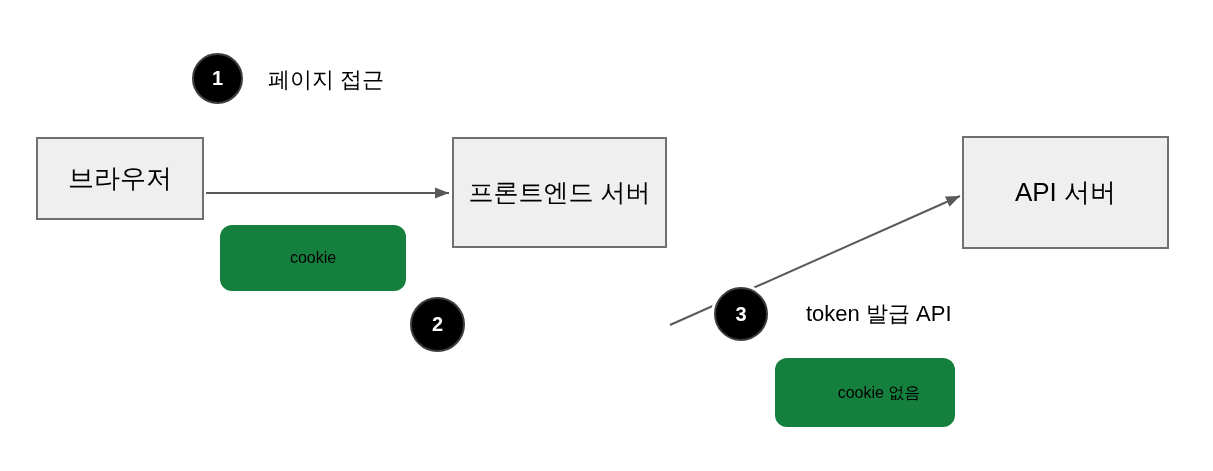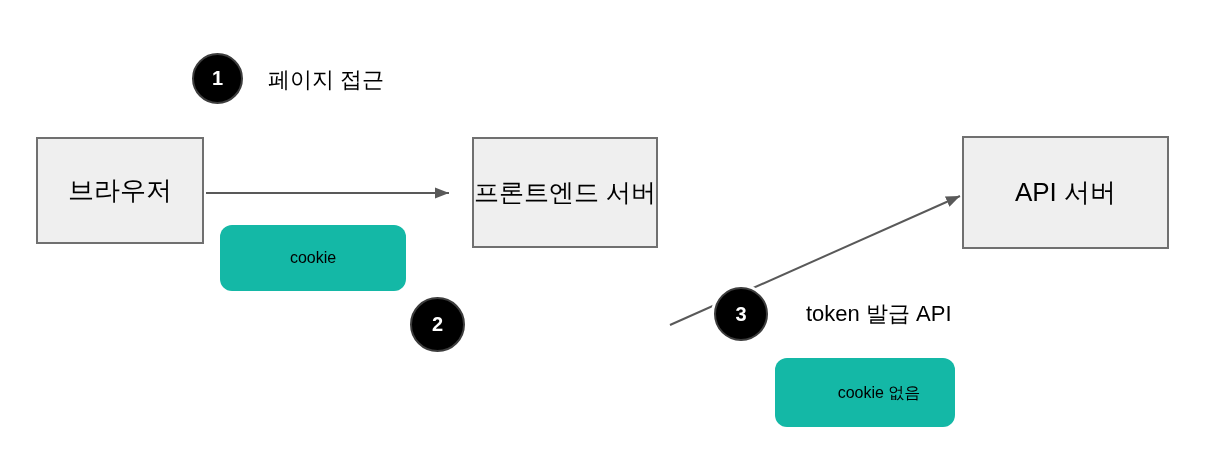--- a/index.html
+++ b/index.html
@@ -24,31 +24,31 @@
     position: absolute;
     box-sizing: border-box;
     background: #efefef;
     border: 2px solid #707070;
     display: flex;
     align-items: center;
     justify-content: center;
     color: #000000;
     z-index: 2;
   }
-  .node-browser  { left: 36px;  top: 137px; width: 168px; height: 107px; font-size: 26px; }
-  .node-frontend { left: 472px; top: 137px; width: 186px; height: 111px; font-size: 25px; }
+  .node-browser  { left: 36px;  top: 137px; width: 168px; height: 83px; font-size: 26px; }
+  .node-frontend { left: 452px; top: 137px; width: 215px; height: 111px; font-size: 25px; }
   .node-api      { left: 962px; top: 136px; width: 207px; height: 113px; font-size: 26px; }
   .node-nuxt     {
     left: 452px; top: 289px; width: 219px; height: 68px;
     border-radius: 14px; font-size: 20px;
   }
   .note {
     position: absolute;
     box-sizing: border-box;
-    background: #14b8a6;
+    background: #15803d;
     border-radius: 12px;
     display: flex;
     flex-direction: column;
     align-items: center;
     justify-content: center;
     color: #000000;
     font-size: 16px;
     line-height: 24px;
     z-index: 2;
     text-align: center;

